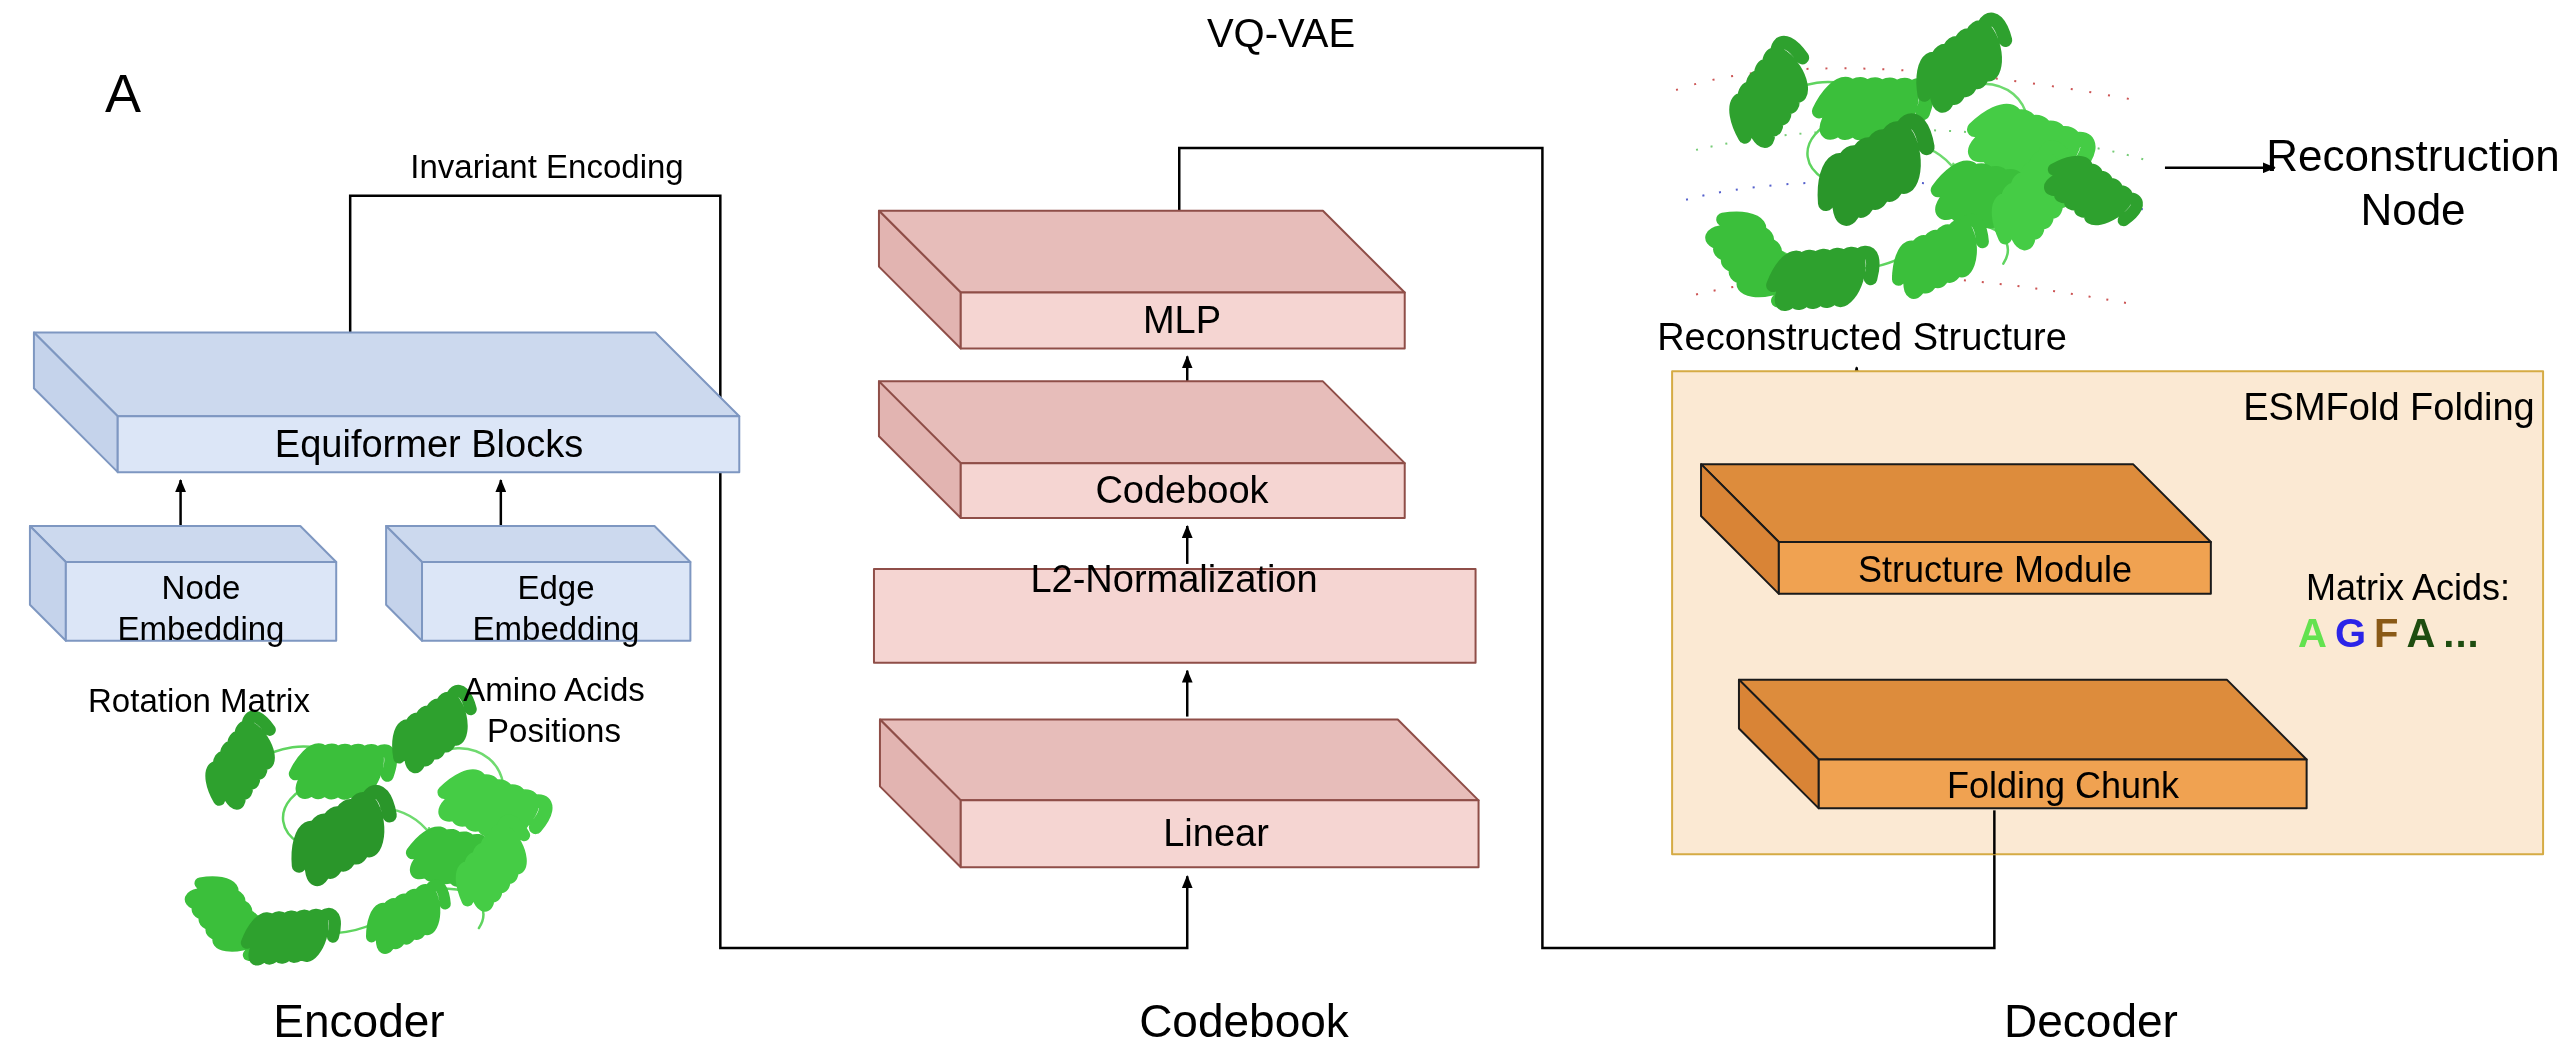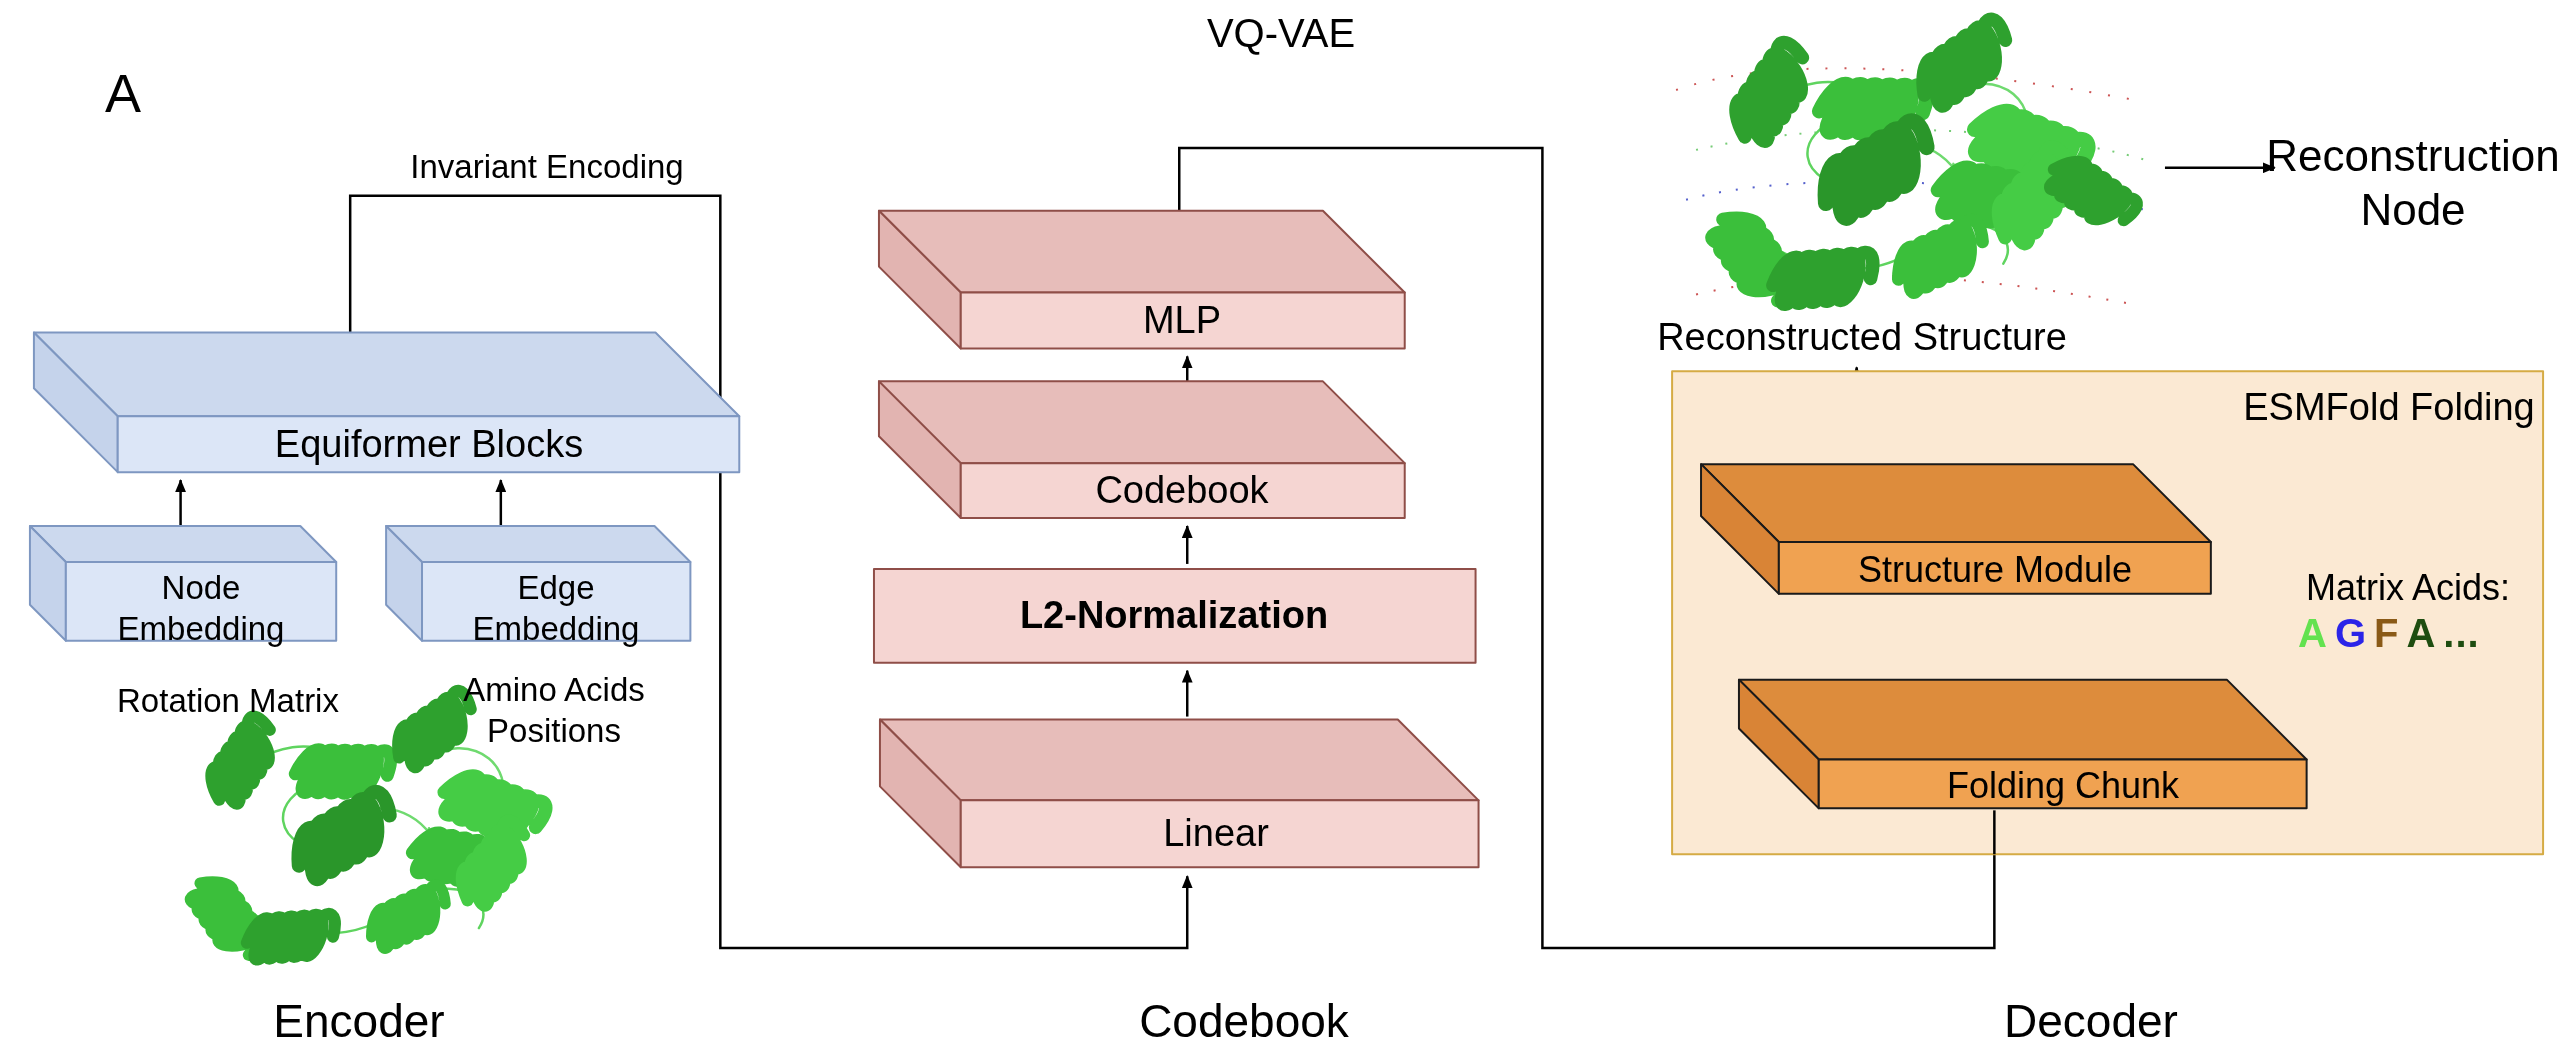--- a/index.html
+++ b/index.html
@@ -139,29 +139,29 @@
 <div class="lbl f38" style="left:429px;top:445px;">Equiformer Blocks</div>
 
 <div class="lbl f33" style="left:201px;top:608px;">
   <span style="display:block">Node</span>
   <span style="display:block">Embedding</span>
 </div>
 <div class="lbl f33" style="left:556px;top:608px;">
   <span style="display:block">Edge</span>
   <span style="display:block">Embedding</span>
 </div>
-<div class="lbl f33" style="left:228px;top:701px;text-align:center;">Rotation Matrix</div>
+<div class="lbl f33" style="left:199px;top:701px;text-align:center;">Rotation Matrix</div>
 <div class="lbl f33" style="left:554px;top:710px;">
   <span style="display:block">Amino Acids</span>
   <span style="display:block">Positions</span>
 </div>
 
 <div class="lbl f38" style="left:1182px;top:321px;">MLP</div>
 <div class="lbl f38" style="left:1182px;top:491px;">Codebook</div>
-<div class="lbl f38" style="left:1174px;top:616px;font-weight:bold;">L2-Normalization</div>
+<div class="lbl f38" style="left:1174px;top:580px;">L2-Normalization</div>
 <div class="lbl f38" style="left:1216px;top:834px;">Linear</div>
 
 <div class="lbl f38" style="left:2389px;top:408px;">ESMFold Folding</div>
 <div class="lbl f36" style="left:1995px;top:569px;">Structure Module</div>
 <div class="lbl f36" style="left:2063px;top:785px;">Folding Chunk</div>
 <div class="lbl f36" style="left:2408px;top:587px;">Matrix Acids:</div>
 
 <div class="seq" style="left:2298px;top:633px;">
   <span style="color: rgb(99, 226, 79);">A</span><span style="color: rgb(43, 36, 232);">G</span><span style="color: rgb(138, 90, 23);">F</span><span style="color: rgb(30, 77, 16);">A</span><span style="color: rgb(30, 77, 16);">...</span>
 </div>

